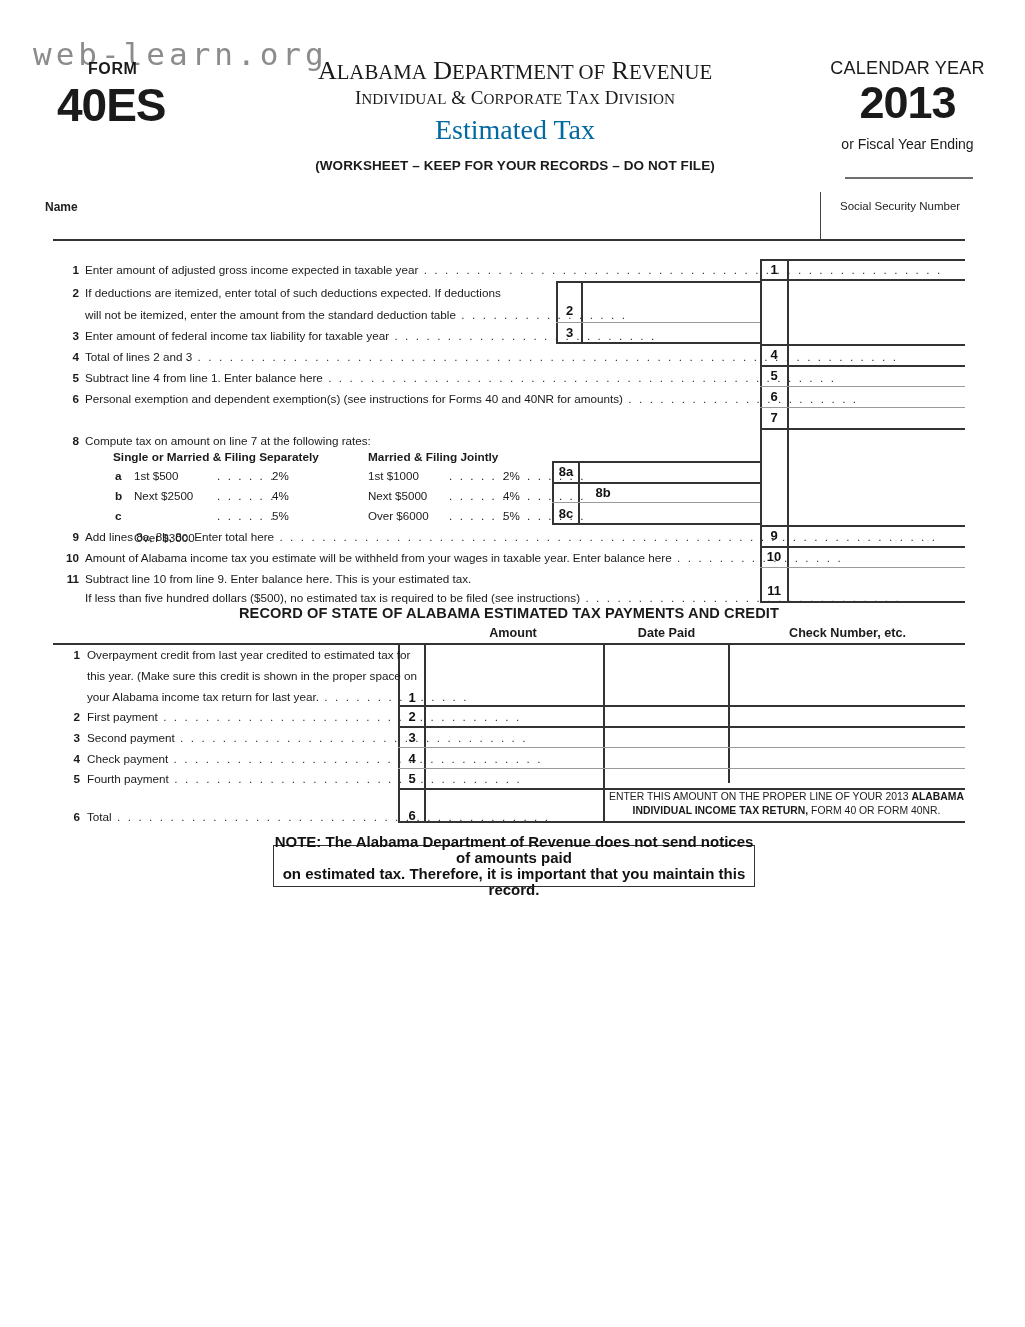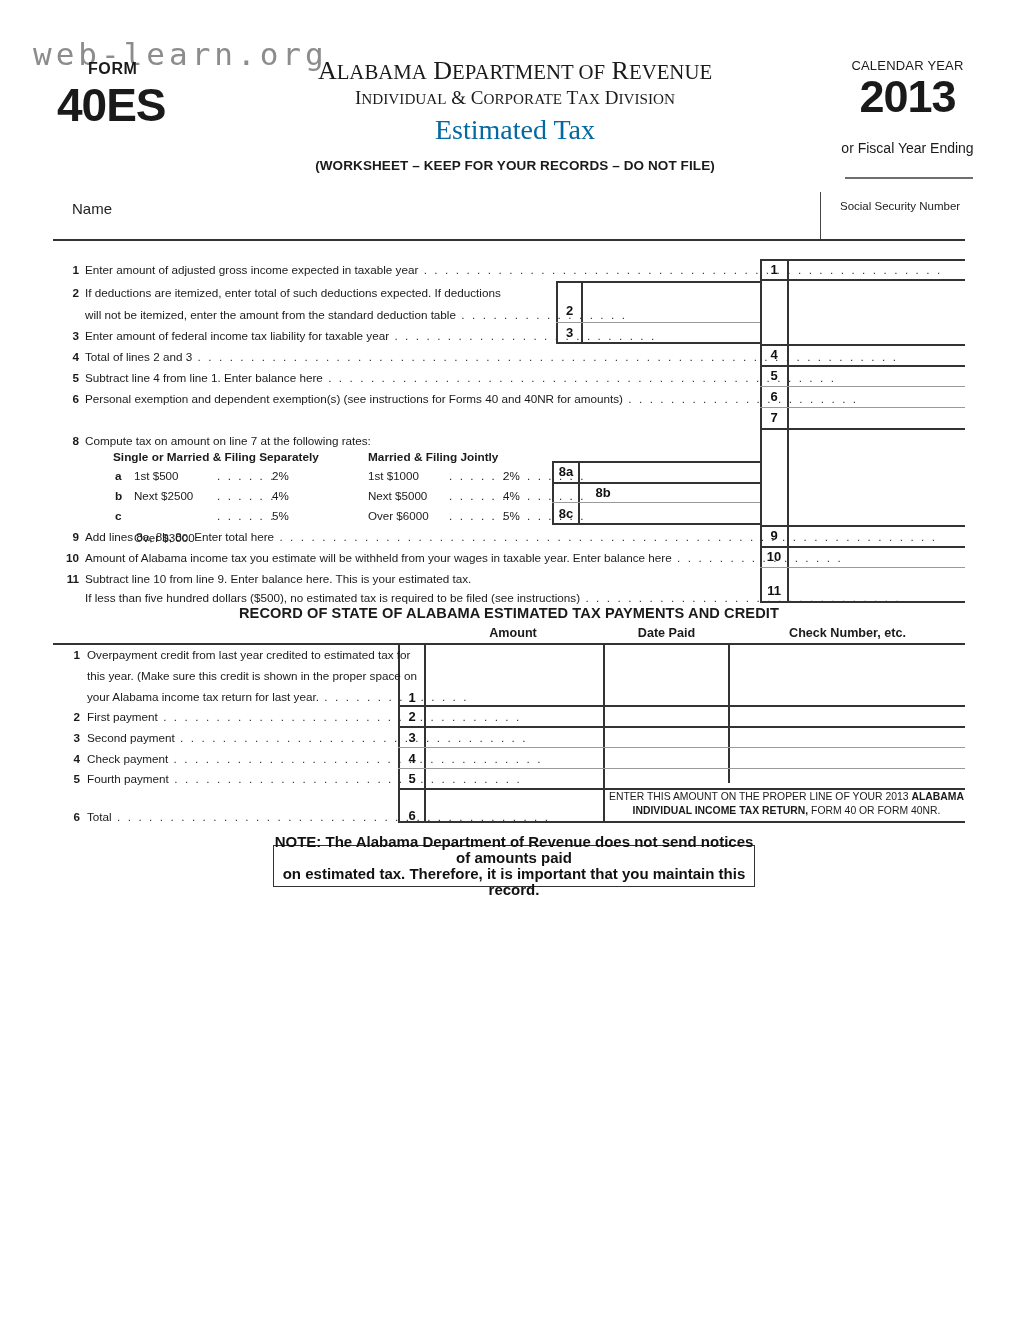--- a/index.html
+++ b/index.html
@@ -40,29 +40,29 @@
   .hdr-title{
     display:block;font-size:28px;line-height:34px;margin-top:2px;color:#0369a1;
   }
   .hdr-sub{
     position:absolute;left:255px;top:158px;width:520px;text-align:center;
     font-size:13.5px;font-weight:bold;letter-spacing:.1px;color:#1a1a1a;
   }
   .cal-year{
     position:absolute;left:820px;top:58px;width:175px;text-align:center;
   }
-  .cal-year .cy-label{display:block;font-size:13px;letter-spacing:.2px;}
+  .cal-year .cy-label{display:block;font-size:18px;letter-spacing:.2px;}
   .cal-year .cy-num{display:block;font-size:45px;font-weight:bold;line-height:48px;letter-spacing:-1px;}
-  .cal-year .cy-fiscal{display:block;font-size:14px;margin-top:19px;}
+  .cal-year .cy-fiscal{display:block;font-size:14px;margin-top:9px;}
   .cy-rule{
     position:absolute;left:845px;top:177px;width:128px;height:2px;background:#6e6e6e;
   }
 
   
-  .lbl-name{position:absolute;left:72px;top:200px;font-size:15px;color:#222;}
+  .lbl-name{position:absolute;left:45px;top:200px;font-size:12px;color:#222;font-weight:bold;}
   .lbl-ssn{position:absolute;left:840px;top:200px;font-size:11.5px;color:#222;}
   .name-vrule{position:absolute;left:820px;top:192px;width:1px;height:48px;background:#444;}
   .name-hrule{position:absolute;left:53px;top:239px;width:912px;height:2px;background:#333;}
 
   
   .hr{position:absolute;background:#333;height:1px;}
   .hr.thick{height:2px;}
   .hr.light{background:#9a9a9a;}
   .vr{position:absolute;background:#333;width:1px;}
   .vr.thick{width:2px;}

